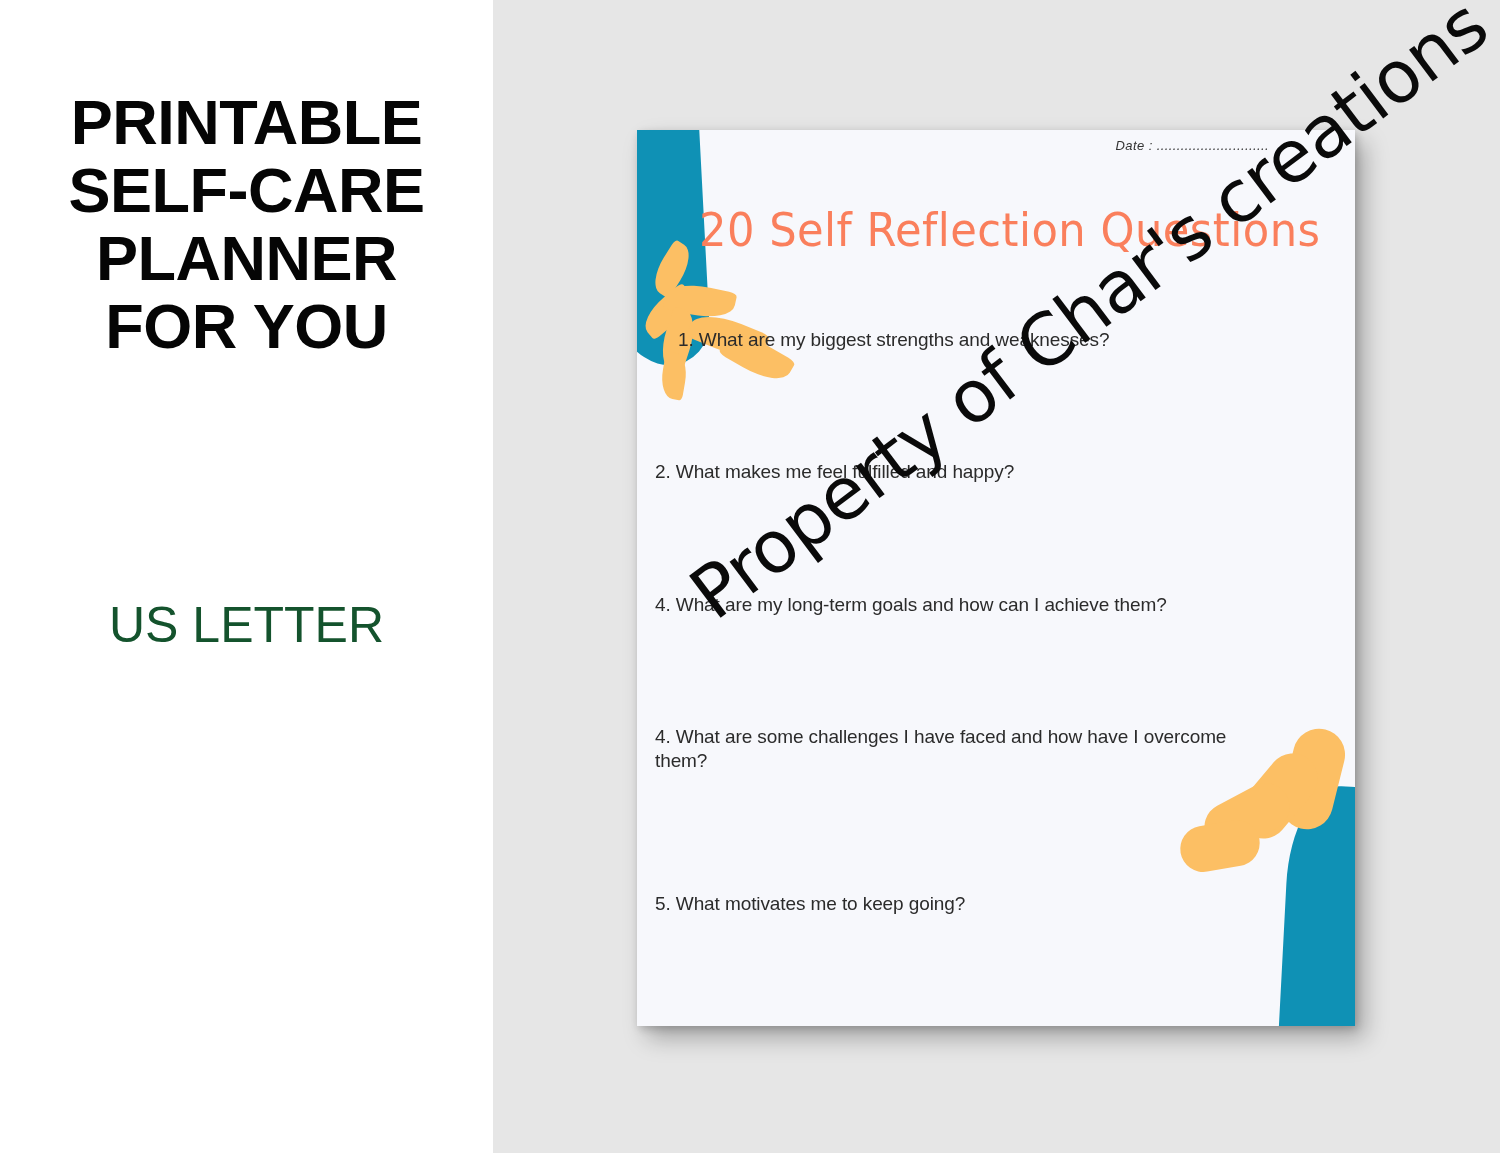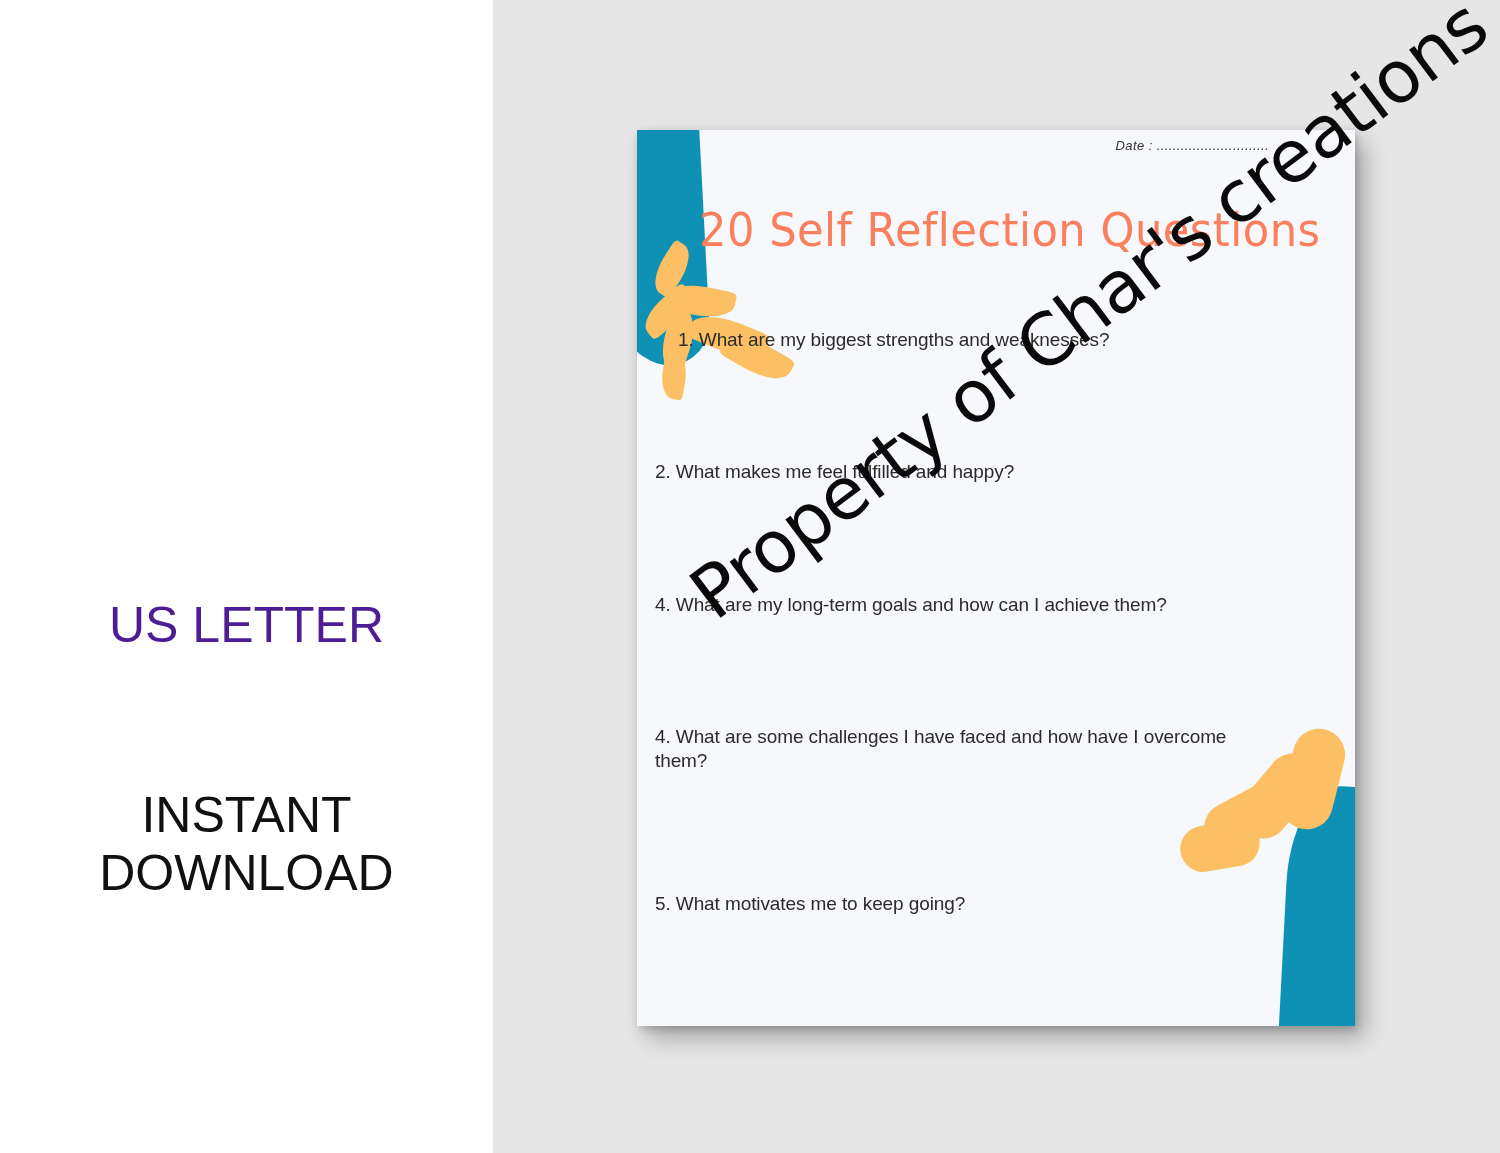--- a/index.html
+++ b/index.html
@@ -26,21 +26,21 @@
     color:#050505;
     font-family:"Liberation Sans",sans-serif;
   }
   #promo-heading div{white-space:nowrap;}
 
   #promo-format{
     position:absolute;left:0;top:598px;width:493px;
     text-align:center;
     font-size:50px;
     line-height:1.1;
-    color:#4c1d95;
+    color:#14532d;
     font-weight:400;
     letter-spacing:0px;
   }
   #promo-delivery{
     position:absolute;left:0;top:786px;width:493px;
     text-align:center;
     font-size:50px;
     line-height:1.16;
     color:#111111;
     font-weight:400;
@@ -138,27 +138,29 @@
     pointer-events:none;
     font-family:"DejaVu Sans",sans-serif;
     letter-spacing:-1px;
   }
 </style>
 </head>
 <body>
 
 <div id="left-panel">
 
+  <div id="promo-heading">
+    <div>PRINTABLE</div>
+    <div>SELF-CARE</div>
+    <div>PLANNER</div>
+    <div>FOR YOU</div>
+  </div>
 
   <div id="promo-format">US LETTER</div>
 
-  <div id="promo-delivery">
-    <div>INSTANT</div>
-    <div>DOWNLOAD</div>
-  </div>
 
 </div>
 
 <div id="right-panel"></div>
 
 <div id="printable-page">
 
   <div class="deco-teal-top"></div>
   <div class="leaf" style="left:8px;top:126px;width:54px;height:26px;transform:rotate(-58deg);"></div>
   <div class="leaf" style="left:2px;top:168px;width:58px;height:27px;transform:rotate(-40deg);"></div>

